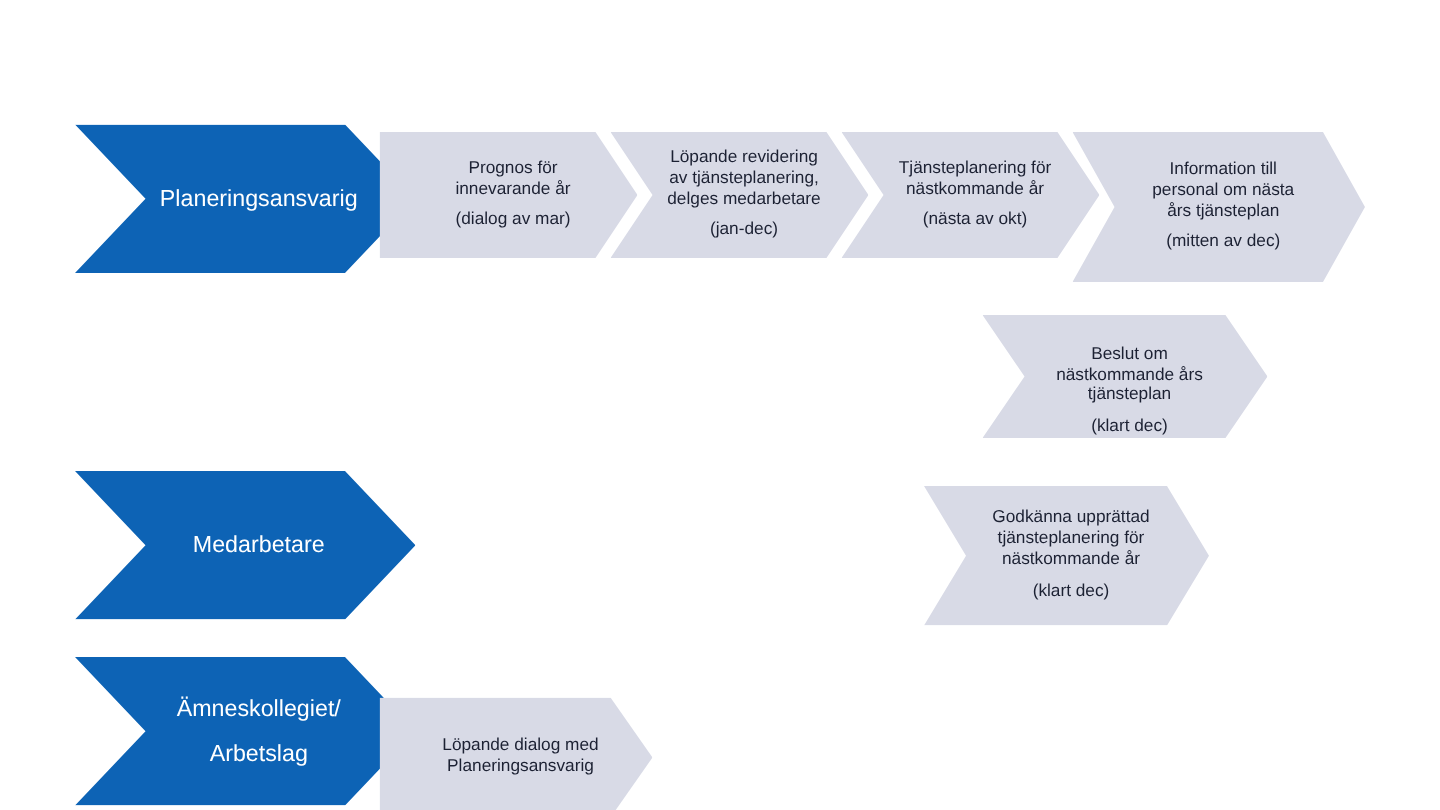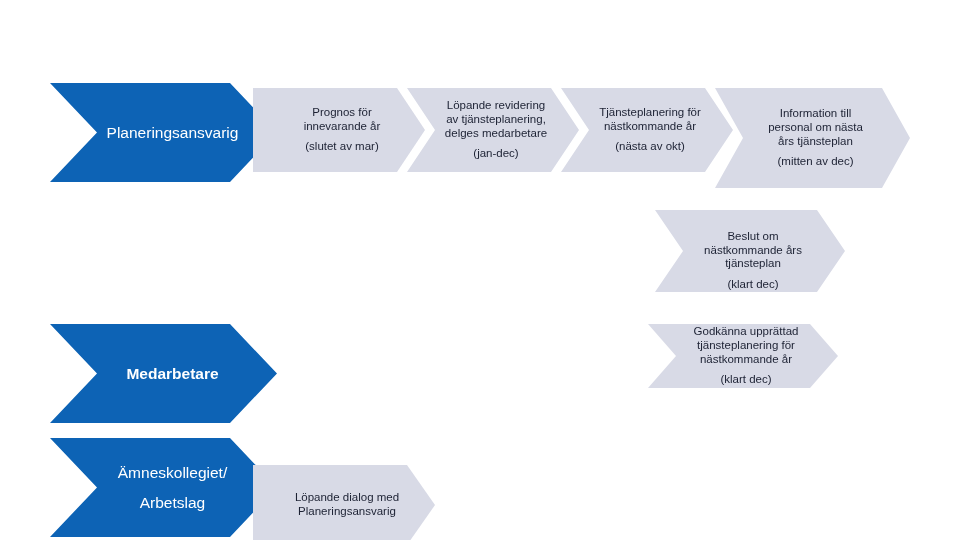--- a/index.html
+++ b/index.html
@@ -34,21 +34,21 @@
 <body>
 
 <div class="canvas">
 
   <div class="role-arrow" style="top:83px;">
     <span class="role-label">Planeringsansvarig</span>
   </div>
   <div class="chev flat" style="left:253px;top:88px;width:172px;height:84px;">
     <span class="step-text">Prognos för
 innevarande år</span>
-    <span class="step-note">(slutet av mar)</span>
+    <span class="step-note">(dialog av mar)</span>
   </div>
   <div class="chev notched" style="left:407px;top:88px;width:172px;height:84px;">
     <span class="step-text">Löpande revidering
 av tjänsteplanering,
 delges medarbetare</span>
     <span class="step-note">(jan-dec)</span>
   </div>
   <div class="chev notched" style="left:561px;top:88px;width:172px;height:84px;">
     <span class="step-text">Tjänsteplanering för
 nästkommande år</span>
@@ -61,24 +61,24 @@
     <span class="step-note">(mitten av dec)</span>
   </div>
 
   <div class="chev notched" style="left:655px;top:210px;width:190px;height:82px;justify-content:flex-end;">
     <span class="step-text">Beslut om
 nästkommande års
 tjänsteplan</span>
     <span class="step-note">(klart dec)</span>
   </div>
 
-  <div class="role-arrow" style="top:324px;font-weight:bold;">
+  <div class="role-arrow" style="top:314px;">
     <span class="role-label">Medarbetare</span>
   </div>
-  <div class="chev notched" style="left:648px;top:324px;width:190px;height:64px;">
+  <div class="chev notched" style="left:616px;top:324px;width:190px;height:93px;">
     <span class="step-text">Godkänna upprättad
 tjänsteplanering för
 nästkommande år</span>
     <span class="step-note">(klart dec)</span>
   </div>
 
   <div class="role-arrow" style="top:438px;">
     <span class="role-label">Ämneskollegiet/
 Arbetslag</span>
   </div>

